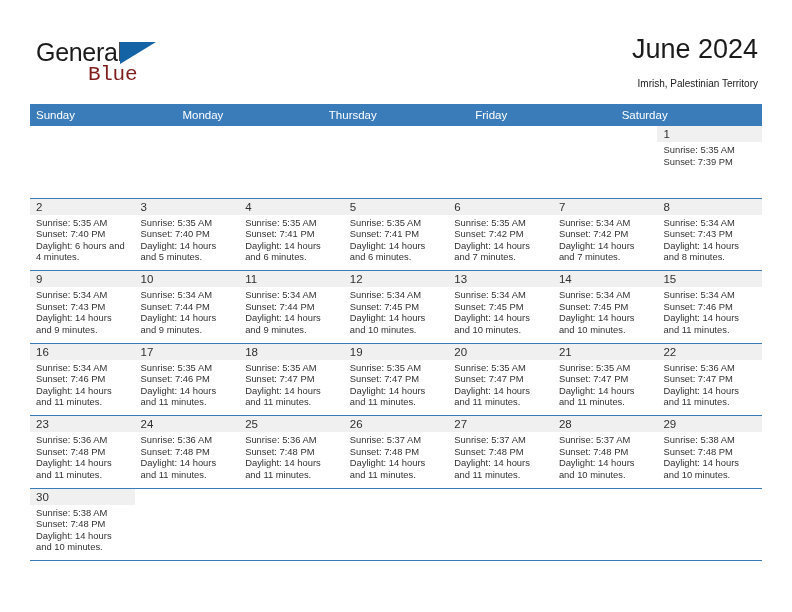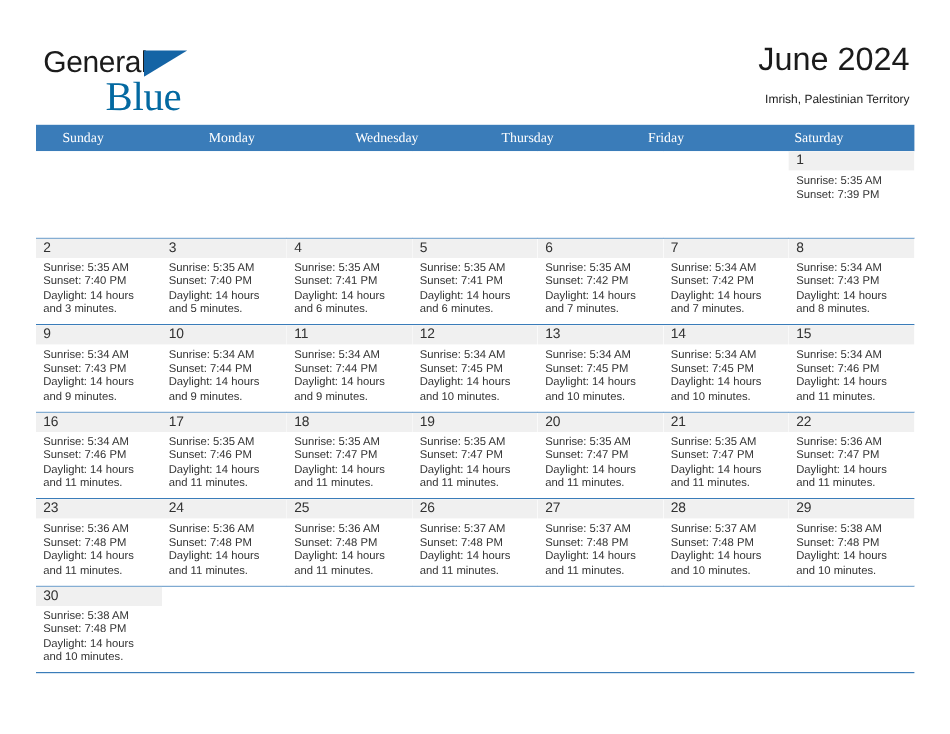--- a/index.html
+++ b/index.html
@@ -49,24 +49,24 @@
     top: 4px;
     width: 0;
     height: 0;
     border-left: 36px solid #1464a5;
     border-bottom: 22px solid transparent;
   }
   .logo-blue {
     position: absolute;
     left: 52px;
     top: 25px;
-    font-size: 34px;
-    color: #0369a1;
+    font-size: 21px;
+    color: #7f1d1d;
     letter-spacing: -0.3px;
-    font-family: Liberation Serif, serif;
+    font-family: Liberation Mono, monospace;
   }
   .logo-bar {
     position: absolute;
     left: 84px;
     top: 26px;
     width: 3px;
     height: 24px;
     background: #ffffff;
   }
 
@@ -99,24 +99,23 @@
   .weekday-row {
     display: flex;
     background: #3a7cb9;
     height: 22px;
   }
   .weekday {
     flex: 1 1 0;
     color: #ffffff;
     font-size: 11.5px;
     line-height: 22px;
-    padding-left: 22px;
+    padding-left: 6px;
     box-sizing: border-box;
     white-space: nowrap;
-    font-family: Liberation Serif, serif;
   }
   .week {
     display: flex;
     border-bottom: 1.4px solid #3a7cb9;
     height: 71.5px;
   }
   .day {
     flex: 1 1 0;
     box-sizing: border-box;
     position: relative;
@@ -166,21 +165,20 @@
       <span class="logo-blue">Blue</span>
     </div>
     <div class="title">June 2024</div>
     <div class="subtitle">Imrish, Palestinian Territory</div>
   </div>
 
   <div class="calendar">
     <div class="weekday-row">
       <div class="weekday">Sunday</div>
       <div class="weekday">Monday</div>
-      <div class="weekday">Wednesday</div>
       <div class="weekday">Thursday</div>
       <div class="weekday">Friday</div>
       <div class="weekday">Saturday</div>
     </div>
     <div id="weeks-host">
         <div class="week">
           <div class="day empty"></div>
           <div class="day empty"></div>
           <div class="day empty"></div>
           <div class="day empty"></div>
@@ -197,21 +195,21 @@
           </div>
         </div>
         <div class="week">
           <div class="day filled">
             <div class="daynum-band">
               <span class="daynum">2</span>
             </div>
             <div class="detail">
               <div>Sunrise: 5:35 AM</div>
               <div>Sunset: 7:40 PM</div>
-              <div class="wrap">Daylight: 14 hours and 3 minutes.</div>
+              <div class="wrap">Daylight: 6 hours and 4 minutes.</div>
             </div>
           </div>
           <div class="day filled">
             <div class="daynum-band">
               <span class="daynum">3</span>
             </div>
             <div class="detail">
               <div>Sunrise: 5:35 AM</div>
               <div>Sunset: 7:40 PM</div>
               <div class="wrap">Daylight: 14 hours and 5 minutes.</div>

